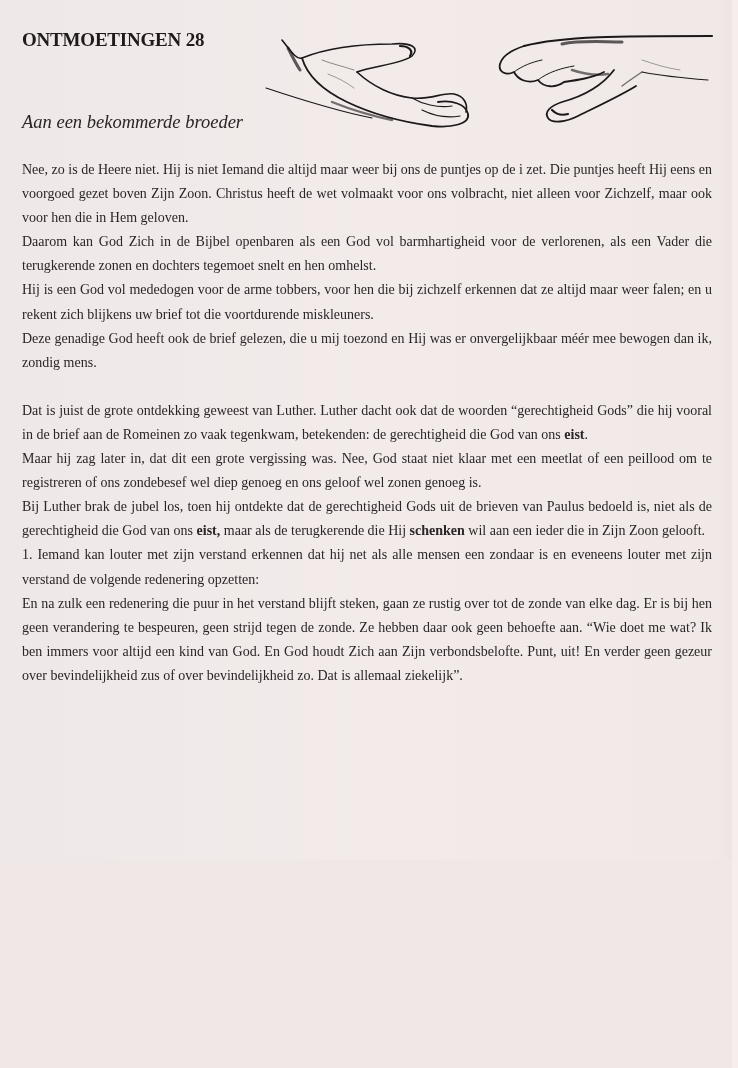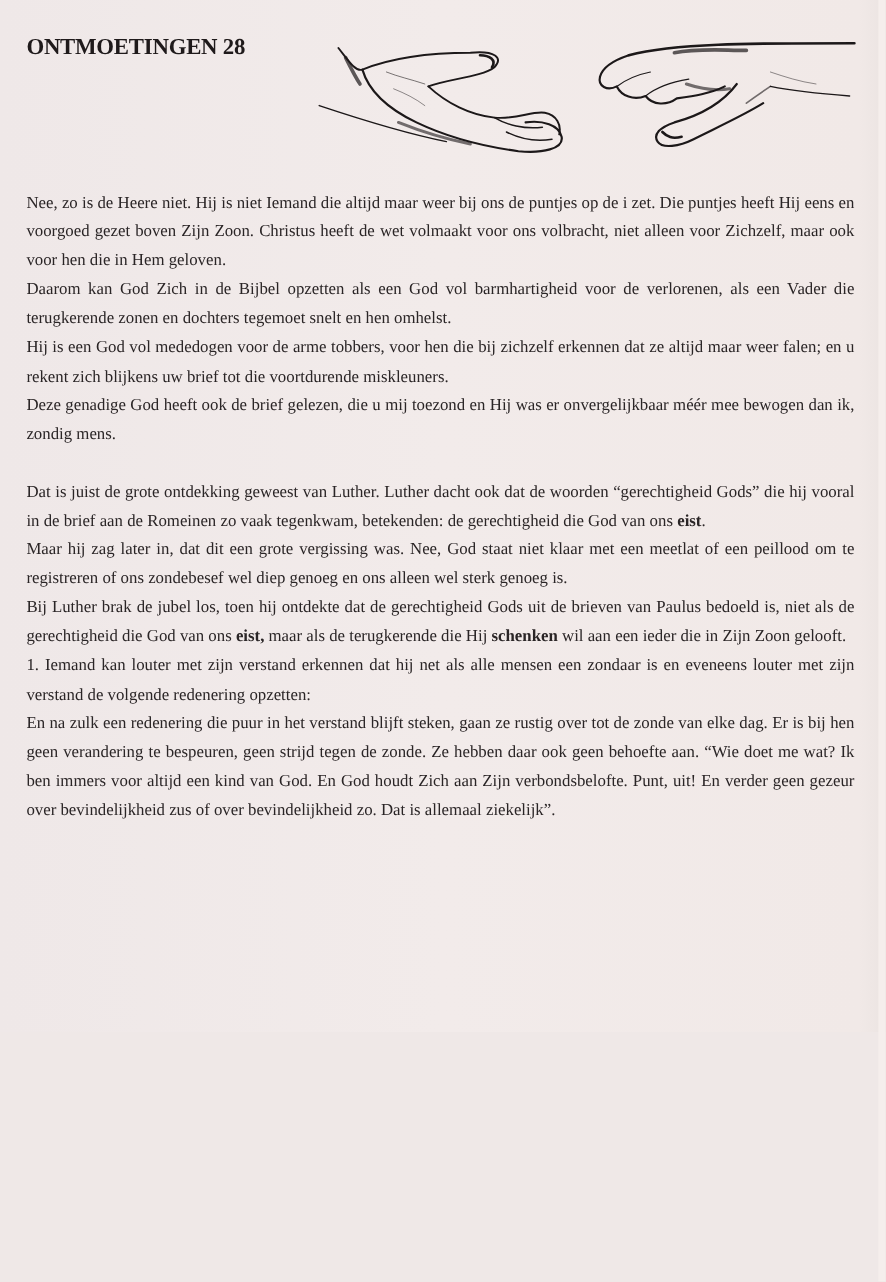--- a/index.html
+++ b/index.html
@@ -115,27 +115,28 @@
       <path d="M352 40 C340 56, 322 66, 300 72 C288 76, 282 82, 286 88 C290 94, 304 92, 316 86 C336 76, 358 66, 374 56" stroke-width="1.8"></path>
       <path d="M290 80 C294 84, 298 86, 306 84" stroke-width="2.2"></path>
 
       <path d="M300 14 C320 10, 340 12, 360 12" stroke-width="3" opacity="0.7"></path>
       <path d="M310 40 C322 44, 334 46, 346 44" stroke-width="2.6" opacity="0.6"></path>
       <path d="M380 30 C392 34, 404 38, 418 40" stroke-width="0.8" opacity="0.5"></path>
       <path d="M360 56 C368 50, 374 46, 380 42" stroke-width="1.4" opacity="0.6"></path>
     </g>
   </svg>
 
+  <div class="subtitle">Aan een bekommerde broeder</div>
 
   <div class="body-text">
     <p>Nee, zo is de Heere niet. Hij is niet Iemand die altijd maar weer bij ons de puntjes op de i zet. Die puntjes heeft Hij eens en voorgoed gezet boven Zijn Zoon. Christus heeft de wet volmaakt voor ons volbracht, niet alleen voor Zichzelf, maar ook voor hen die in Hem geloven.</p>
-    <p>Daarom kan God Zich in de Bijbel opzetten als een God vol barmhartigheid voor de verlorenen, als een Vader die terugkerende zonen en dochters tegemoet snelt en hen omhelst.</p>
+    <p>Daarom kan God Zich in de Bijbel openbaren als een God vol barmhartigheid voor de verlorenen, als een Vader die terugkerende zonen en dochters tegemoet snelt en hen omhelst.</p>
     <p>Hij is een God vol mededogen voor de arme tobbers, voor hen die bij zichzelf erkennen dat ze altijd maar weer falen; en u rekent zich blijkens uw brief tot die voortdurende miskleuners.</p>
     <p>Deze genadige God heeft ook de brief gelezen, die u mij toezond en Hij was er onvergelijkbaar méér mee bewogen dan ik, zondig mens.</p>
     <p class="gap"><span>Dat is juist de grote ontdekking geweest van Luther. Luther dacht ook dat de woorden “gerechtigheid Gods” die hij vooral in de brief aan de Romeinen zo vaak tegenkwam, betekenden: de gerechtigheid die God van ons </span><b>eist</b><span>.</span></p>
-    <p>Maar hij zag later in, dat dit een grote vergissing was. Nee, God staat niet klaar met een meetlat of een peillood om te registreren of ons zondebesef wel diep genoeg en ons alleen wel sterk genoeg is.</p>
+    <p>Maar hij zag later in, dat dit een grote vergissing was. Nee, God staat niet klaar met een meetlat of een peillood om te registreren of ons zondebesef wel diep genoeg en ons geloof wel zonen genoeg is.</p>
     <p><span>Bij Luther brak de jubel los, toen hij ontdekte dat de gerechtigheid Gods uit de brieven van Paulus bedoeld is, niet als de gerechtigheid die God van ons </span><b>eist,</b><span> maar als de terugkerende die Hij </span><b>schenken</b><span> wil aan een ieder die in Zijn Zoon gelooft.</span></p>
     <p>1. Iemand kan louter met zijn verstand erkennen dat hij net als alle mensen een zondaar is en eveneens louter met zijn verstand de volgende redenering opzetten:</p>
     <p>En na zulk een redenering die puur in het verstand blijft steken, gaan ze rustig over tot de zonde van elke dag. Er is bij hen geen verandering te bespeuren, geen strijd tegen de zonde. Ze hebben daar ook geen behoefte aan. “Wie doet me wat? Ik ben immers voor altijd een kind van God. En God houdt Zich aan Zijn verbondsbelofte. Punt, uit! En verder geen gezeur over bevindelijkheid zus of over bevindelijkheid zo. Dat is allemaal ziekelijk”.</p>
   </div>
 
   <div class="page-number">29</div>
 </div>
 
 </body></html>

